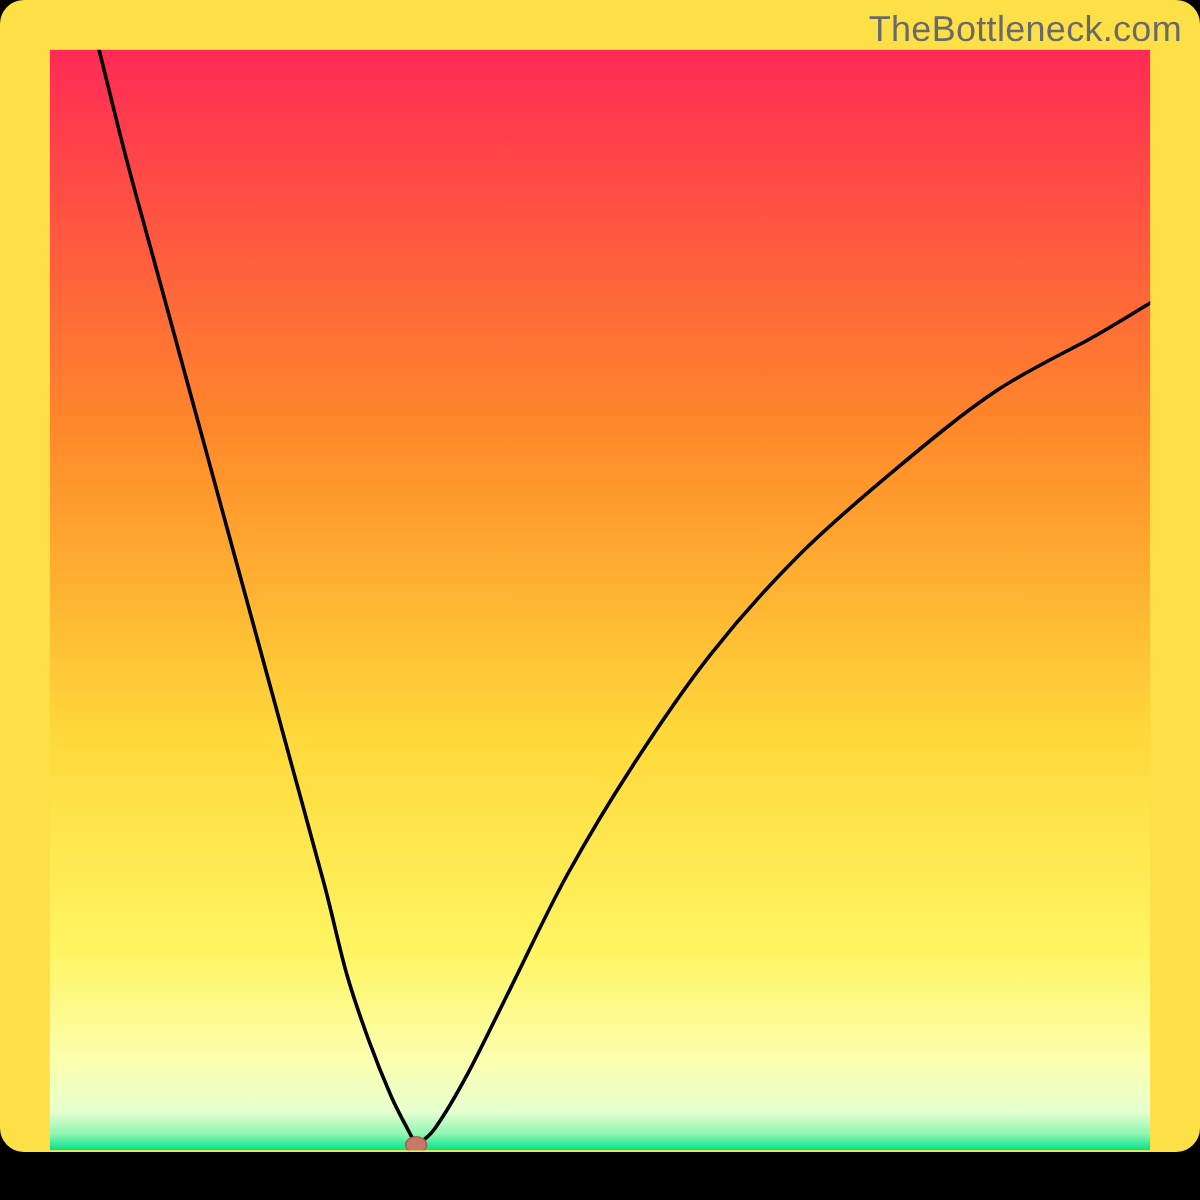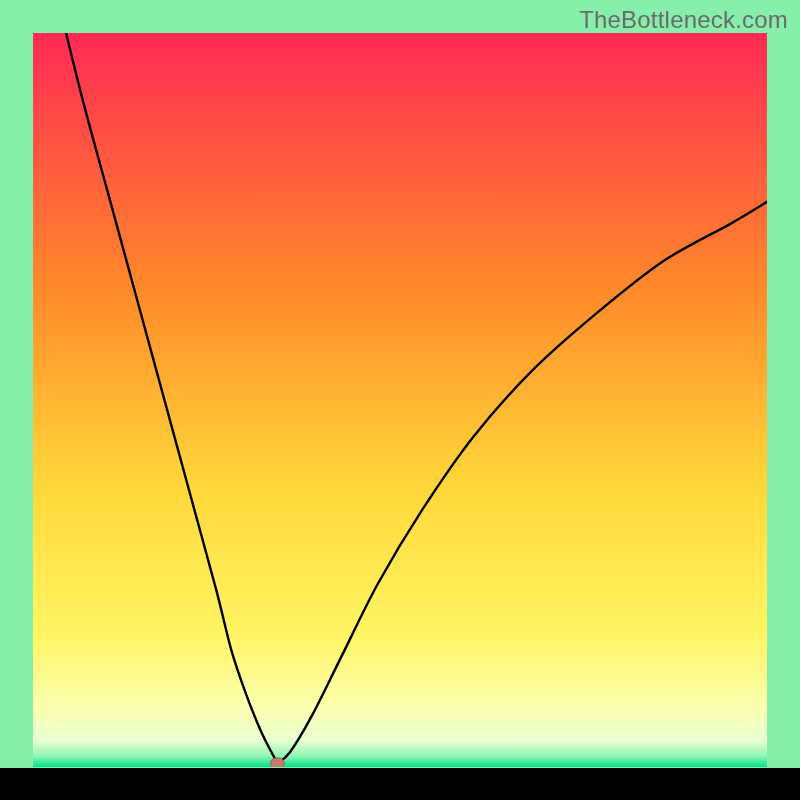--- a/index.html
+++ b/index.html
@@ -9,21 +9,22 @@
     height: 800px;
     background: #000;
     overflow: hidden;
   }
   .frame {
     position: absolute;
     top: 0;
     left: 0;
     width: 800px;
     height: 768px;
-    background: #86efac;
+    background: #fde047;
+    border-radius: 16px;
   }
   .plot {
     position: absolute;
     top: 33px;
     left: 33px;
     width: 734px;
     height: 734px;
     overflow: hidden;
   }
   .watermark {

